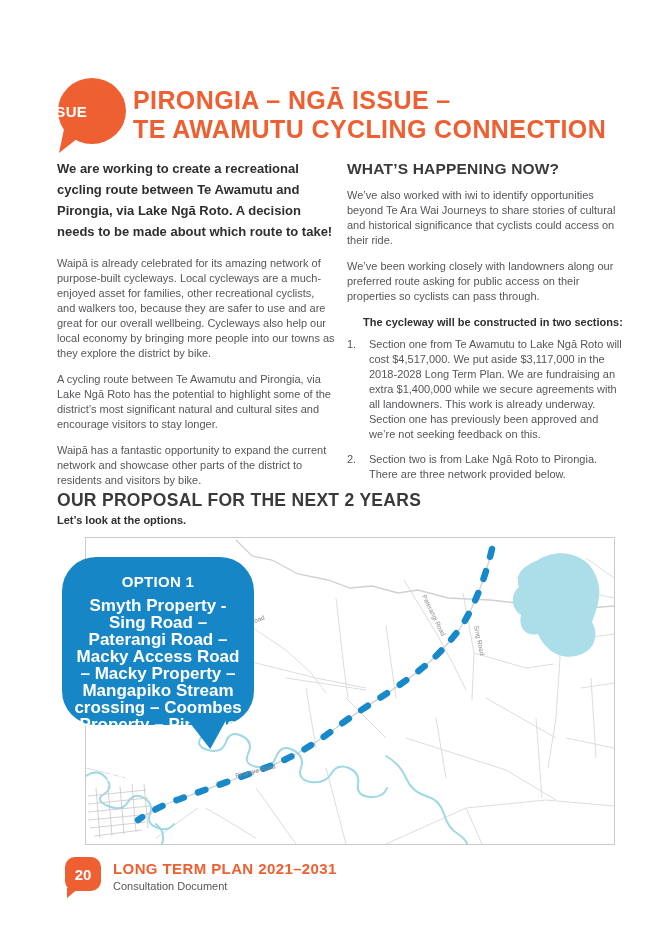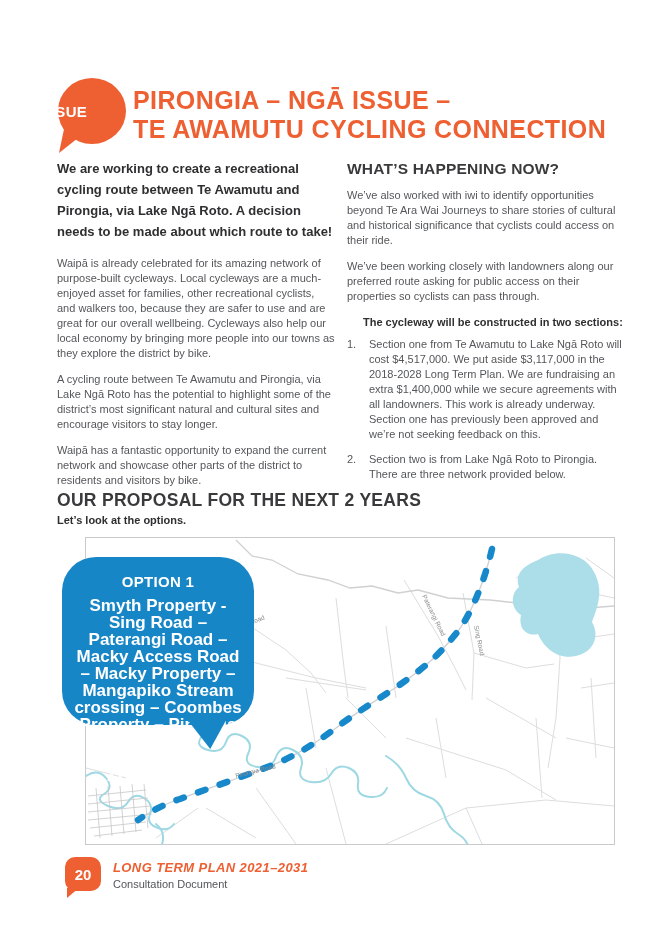--- a/index.html
+++ b/index.html
@@ -71,21 +71,21 @@
   .page-bubble{
     position:relative;width:36px;height:34px;background:var(--orange);border-radius:10px;
     display:flex;align-items:center;justify-content:center;color:#fff;
     font-size:15px;font-weight:bold;
   }
   .page-bubble::after{
     content:"";position:absolute;left:2px;bottom:-7px;width:14px;height:10px;
     background:var(--orange);clip-path:polygon(0 100%,0 0,85% 0);
   }
   .footer-text{margin-left:12px;padding-top:3px;}
-  .footer-line1{color:var(--orange);font-size:13px;font-weight:bold;letter-spacing:.4px;font-style:italic;}
+  .footer-line1{color:var(--orange);font-size:15px;font-weight:bold;letter-spacing:.4px;}
   .footer-line2{color:#55565a;font-size:11px;margin-top:3px;}
 </style>
 </head>
 <body>
 
 <div class="page">
 
   <div class="issue-bubble">
     <span class="issue-label">ISSUE</span>
     <span class="issue-number">1</span>

